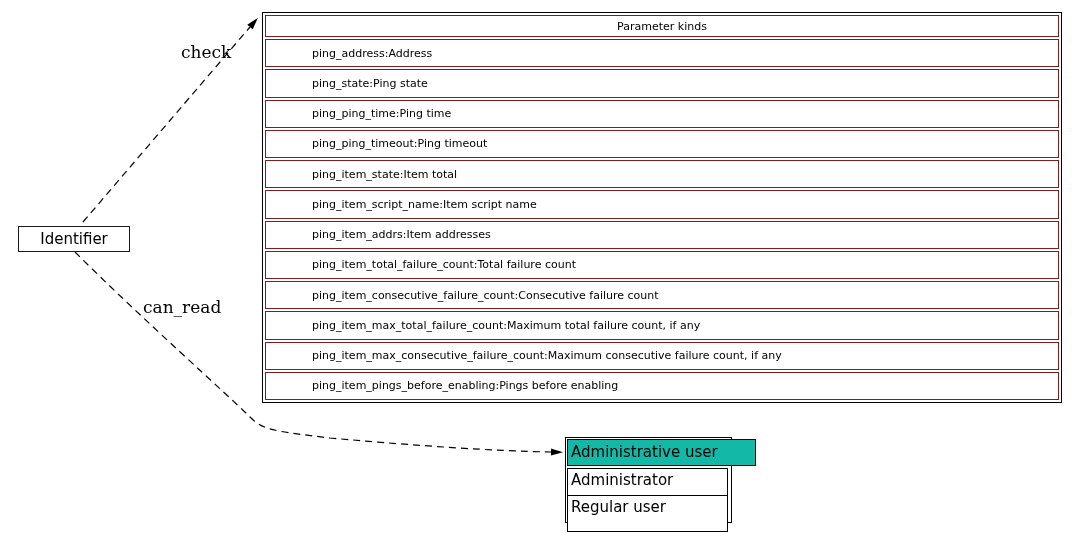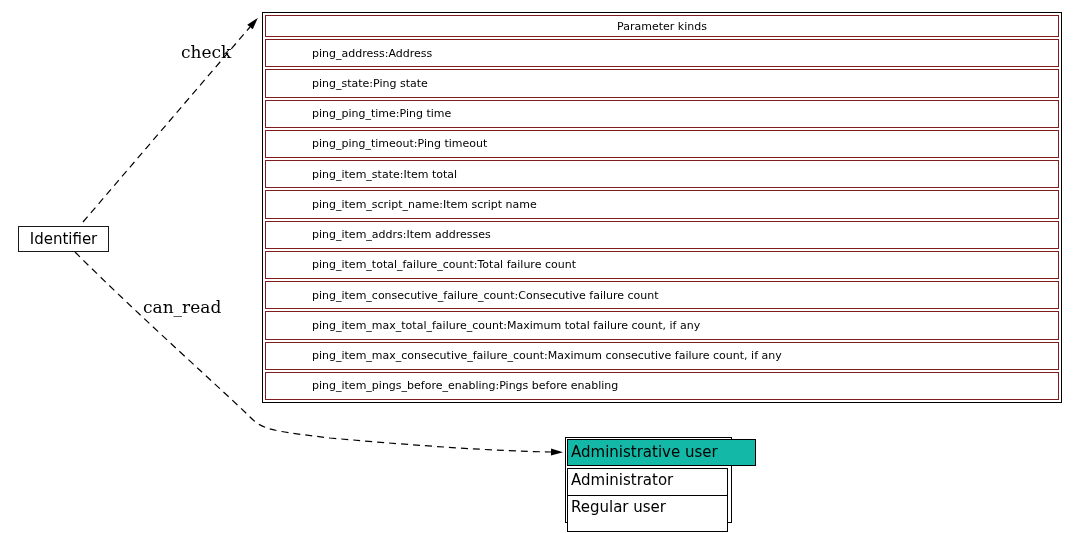--- a/index.html
+++ b/index.html
@@ -39,21 +39,21 @@
     line-height: 19px;
     white-space: nowrap;
     z-index: 2;
   }
   #label-check { left: 161px; top: 43px; margin-left: 20px; }
   #label-can-read { left: 143px; top: 298px; }
 
   .node-identifier {
     position: absolute;
     left: 18px; top: 226px;
-    width: 91px; height: 26px;
+    width: 112px; height: 26px;
     box-sizing: border-box;
     border: 1px solid #1a1a1a;
     background: #ffffff;
     display: flex;
     align-items: center;
     justify-content: center;
     font-size: 15px;
     z-index: 1;
   }
 

